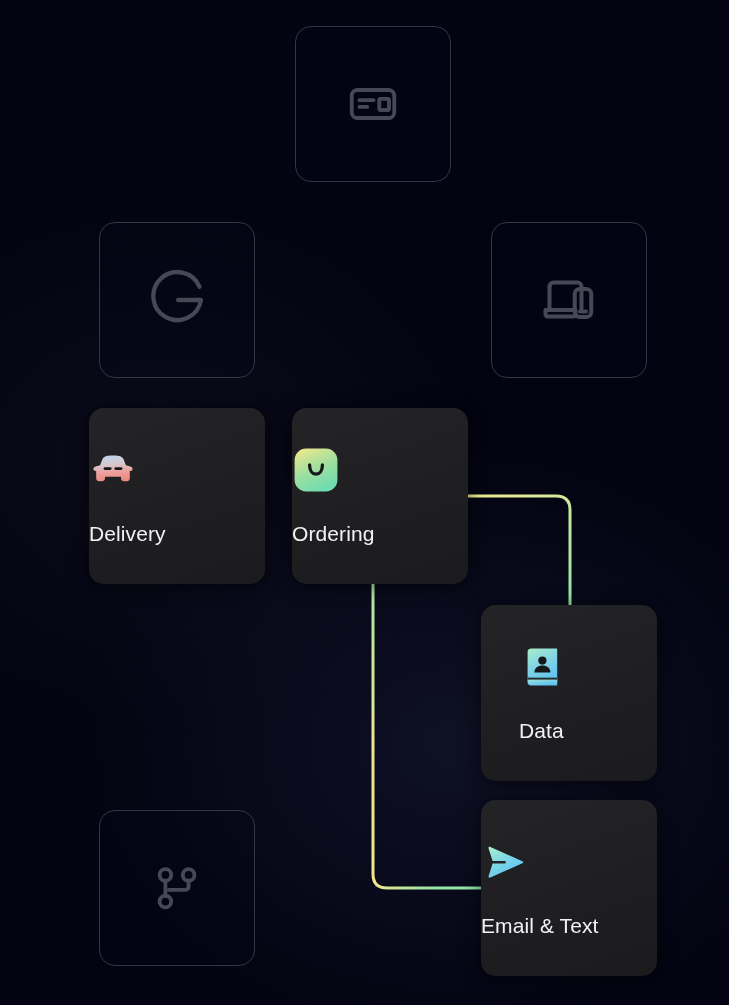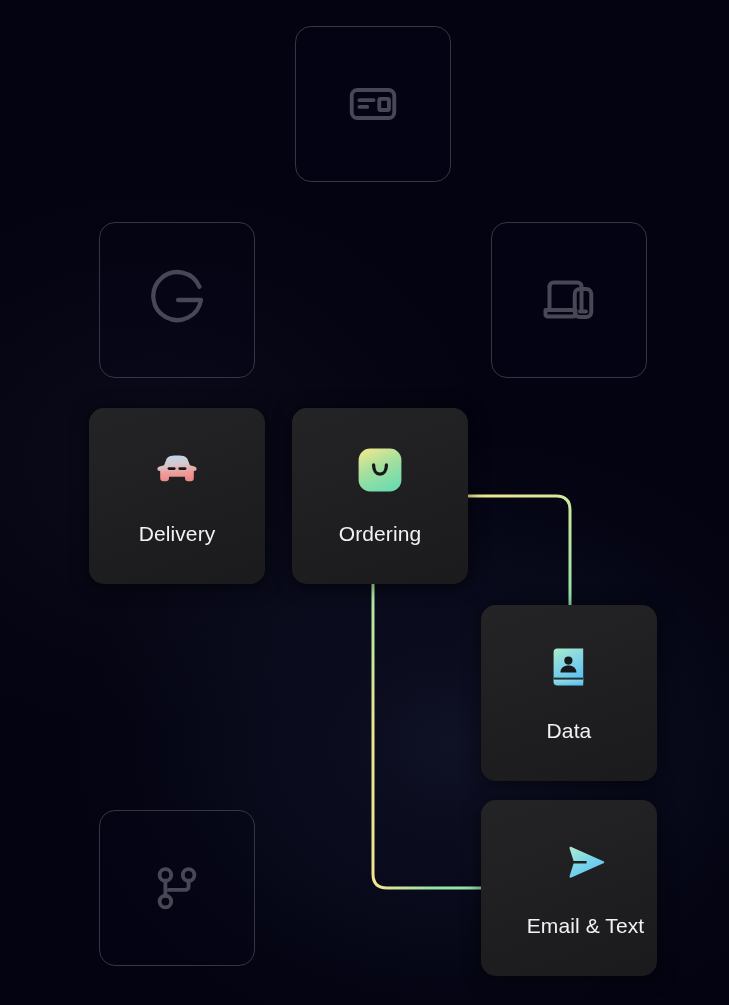--- a/index.html
+++ b/index.html
@@ -35,21 +35,21 @@
   .ghost svg { stroke:#474756; fill:none; stroke-width:1.6;
                stroke-linecap:round; stroke-linejoin:round; display:block; }
 
   
   .card {
     z-index:3;
     border-radius:15px;
     background:linear-gradient(160deg,#232325 0%,#1d1d1f 55%,#199 100%);
     background:linear-gradient(160deg,#242426 0%,#1e1e20 60%,#1b1b1d 100%);
     display:flex; flex-direction:column;
-    align-items:center; justify-content:center;
+    justify-content:center;
     box-shadow:0 2px 18px rgba(0,0,0,0.55);
   }
   .card .glyph { width:48px; height:48px; display:block; }
   .card .label {
     margin-top:28px;
     color:#f2f2f4;
     font-size:21px;
     letter-spacing:0.1px;
     white-space:nowrap;
   }
@@ -155,21 +155,21 @@
             <stop offset="100%" stop-color="#6fdcb0"></stop>
           </linearGradient>
         </defs>
         <rect x="2.6" y="2.6" width="42.8" height="42.8" rx="11.5" fill="url(#bagGrad)"></rect>
         <path d="M17.6 19.0 C17.6 25.0 20.4 28.2 24 28.2 C27.6 28.2 30.4 25.0 30.4 19.0" fill="none" stroke="#17181a" stroke-width="3.3" stroke-linecap="round"></path>
       </svg>
     </span>
     <span class="label">Ordering</span>
   </div>
 
-  <div class="node card" style="left:481px; top:605px; width:176px; height:176px;">
+  <div class="node card" style="left:481px; top:605px; width:176px; height:176px;padding-left:38px;">
     <span class="glyph">
       <svg class="glyph" viewBox="0 0 48 48" xmlns="http://www.w3.org/2000/svg">
         <defs>
           <linearGradient id="bookGrad" x1="0.1" y1="0" x2="0.55" y2="1">
             <stop offset="0%" stop-color="#a5ecc9"></stop>
             <stop offset="45%" stop-color="#86d6e4"></stop>
             <stop offset="100%" stop-color="#5fc2f2"></stop>
           </linearGradient>
         </defs>
         <path fill="url(#bookGrad)" d="
@@ -179,21 +179,21 @@
           M8.6 37.4 C8.6 35.8 9.8 34.8 11.6 34.8 L38.2 34.8 L38.2 42.4 L11.6 42.4
           C9.8 42.4 8.6 41.2 8.6 39.6 Z"></path>
         <rect x="8.6" y="34.6" width="29.6" height="2.0" fill="#17181a" opacity="0.88"></rect>
         <circle cx="23.4" cy="17.6" r="4.1" fill="#17181a"></circle>
         <path d="M15.4 29.4 C15.4 25.0 19.0 22.6 23.4 22.6 C27.8 22.6 31.4 25.0 31.4 29.4 Z" fill="#17181a"></path>
       </svg>
     </span>
     <span class="label">Data</span>
   </div>
 
-  <div class="node card wide" style="left:481px; top:800px; width:176px; height:176px;padding-left:33px;">
+  <div class="node card wide" style="left:481px; top:800px; width:176px; height:176px;">
     <span class="glyph">
       <svg class="glyph" viewBox="0 0 48 48" xmlns="http://www.w3.org/2000/svg">
         <defs>
           <linearGradient id="sendGrad" x1="0.05" y1="0.05" x2="0.7" y2="1">
             <stop offset="0%" stop-color="#a6ecd0"></stop>
             <stop offset="45%" stop-color="#7fd8e6"></stop>
             <stop offset="100%" stop-color="#5bc0f5"></stop>
           </linearGradient>
         </defs>
         <path fill="url(#sendGrad)" d="

